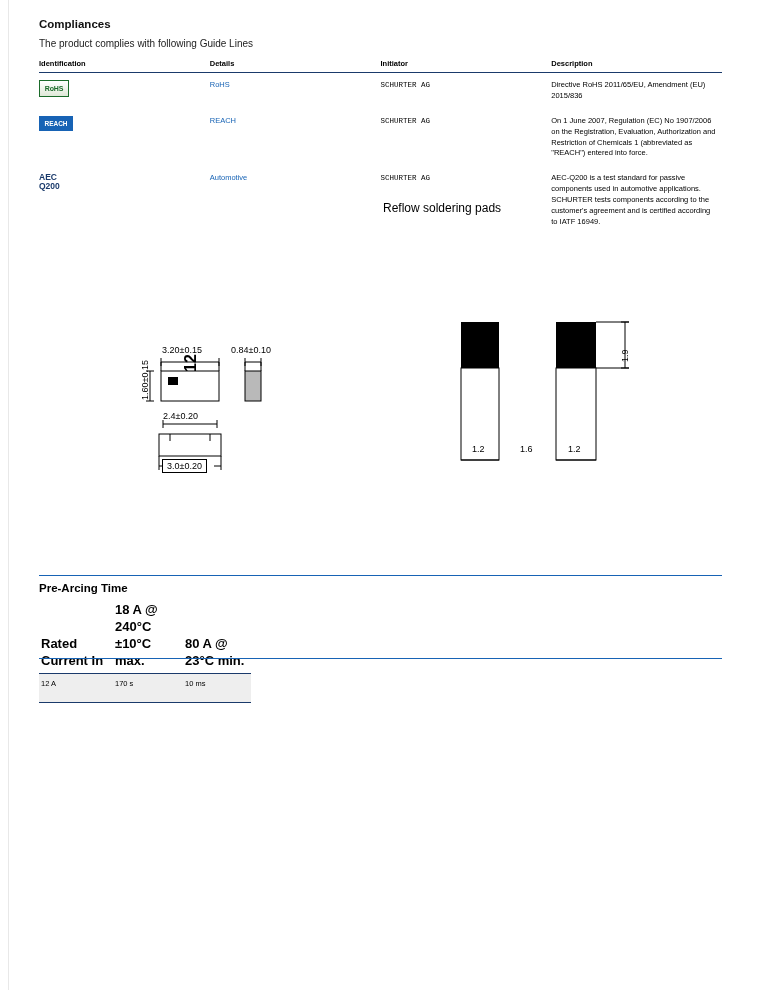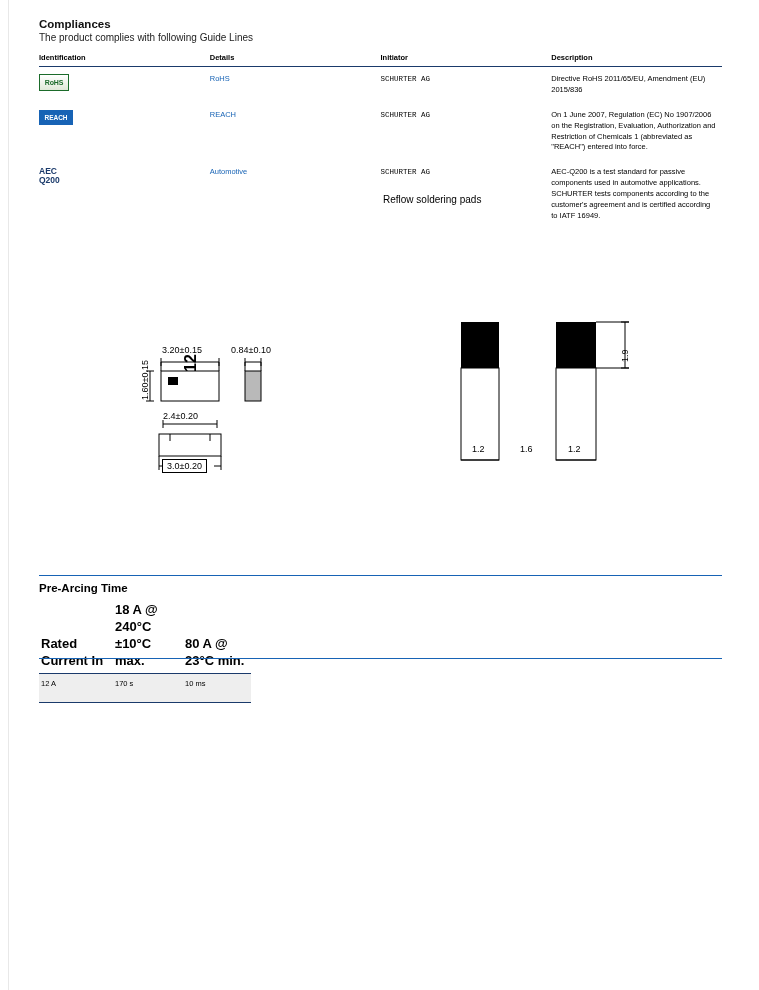--- a/index.html
+++ b/index.html
@@ -38,21 +38,21 @@
   .sec-sub {
     font-size: 10px;
     color: #222222;
   }
   #compliances-section {
     position: absolute;
     left: 39px;
     top: 18px;
     width: 683px;
   }
-  #compliances-sub { margin-top: 2px; }
+  #compliances-sub { margin-top: 8px; }
 
   table.comp {
     margin-top: 10px;
     width: 683px;
     border-collapse: collapse;
     table-layout: fixed;
   }
   table.comp th {
     font-size: 7.5px;
     font-weight: bold;
@@ -145,22 +145,22 @@
   .tick-h:after  { left: 13px; }
   .tick-h span {
     position: absolute;
     left: 0; top: 4px;
     width: 14px; height: 1px;
     background: #000;
   }
   #reflow-label {
     position: absolute;
     left: 383px;
-    top: 194px;
-    font-size: 10px;
+    top: 201px;
+    font-size: 12px;
   }
 
   
   #drawing {
     position: absolute;
     left: 0; top: 0;
     width: 759px; height: 990px;
     pointer-events: none;
   }
   .dim-text {

